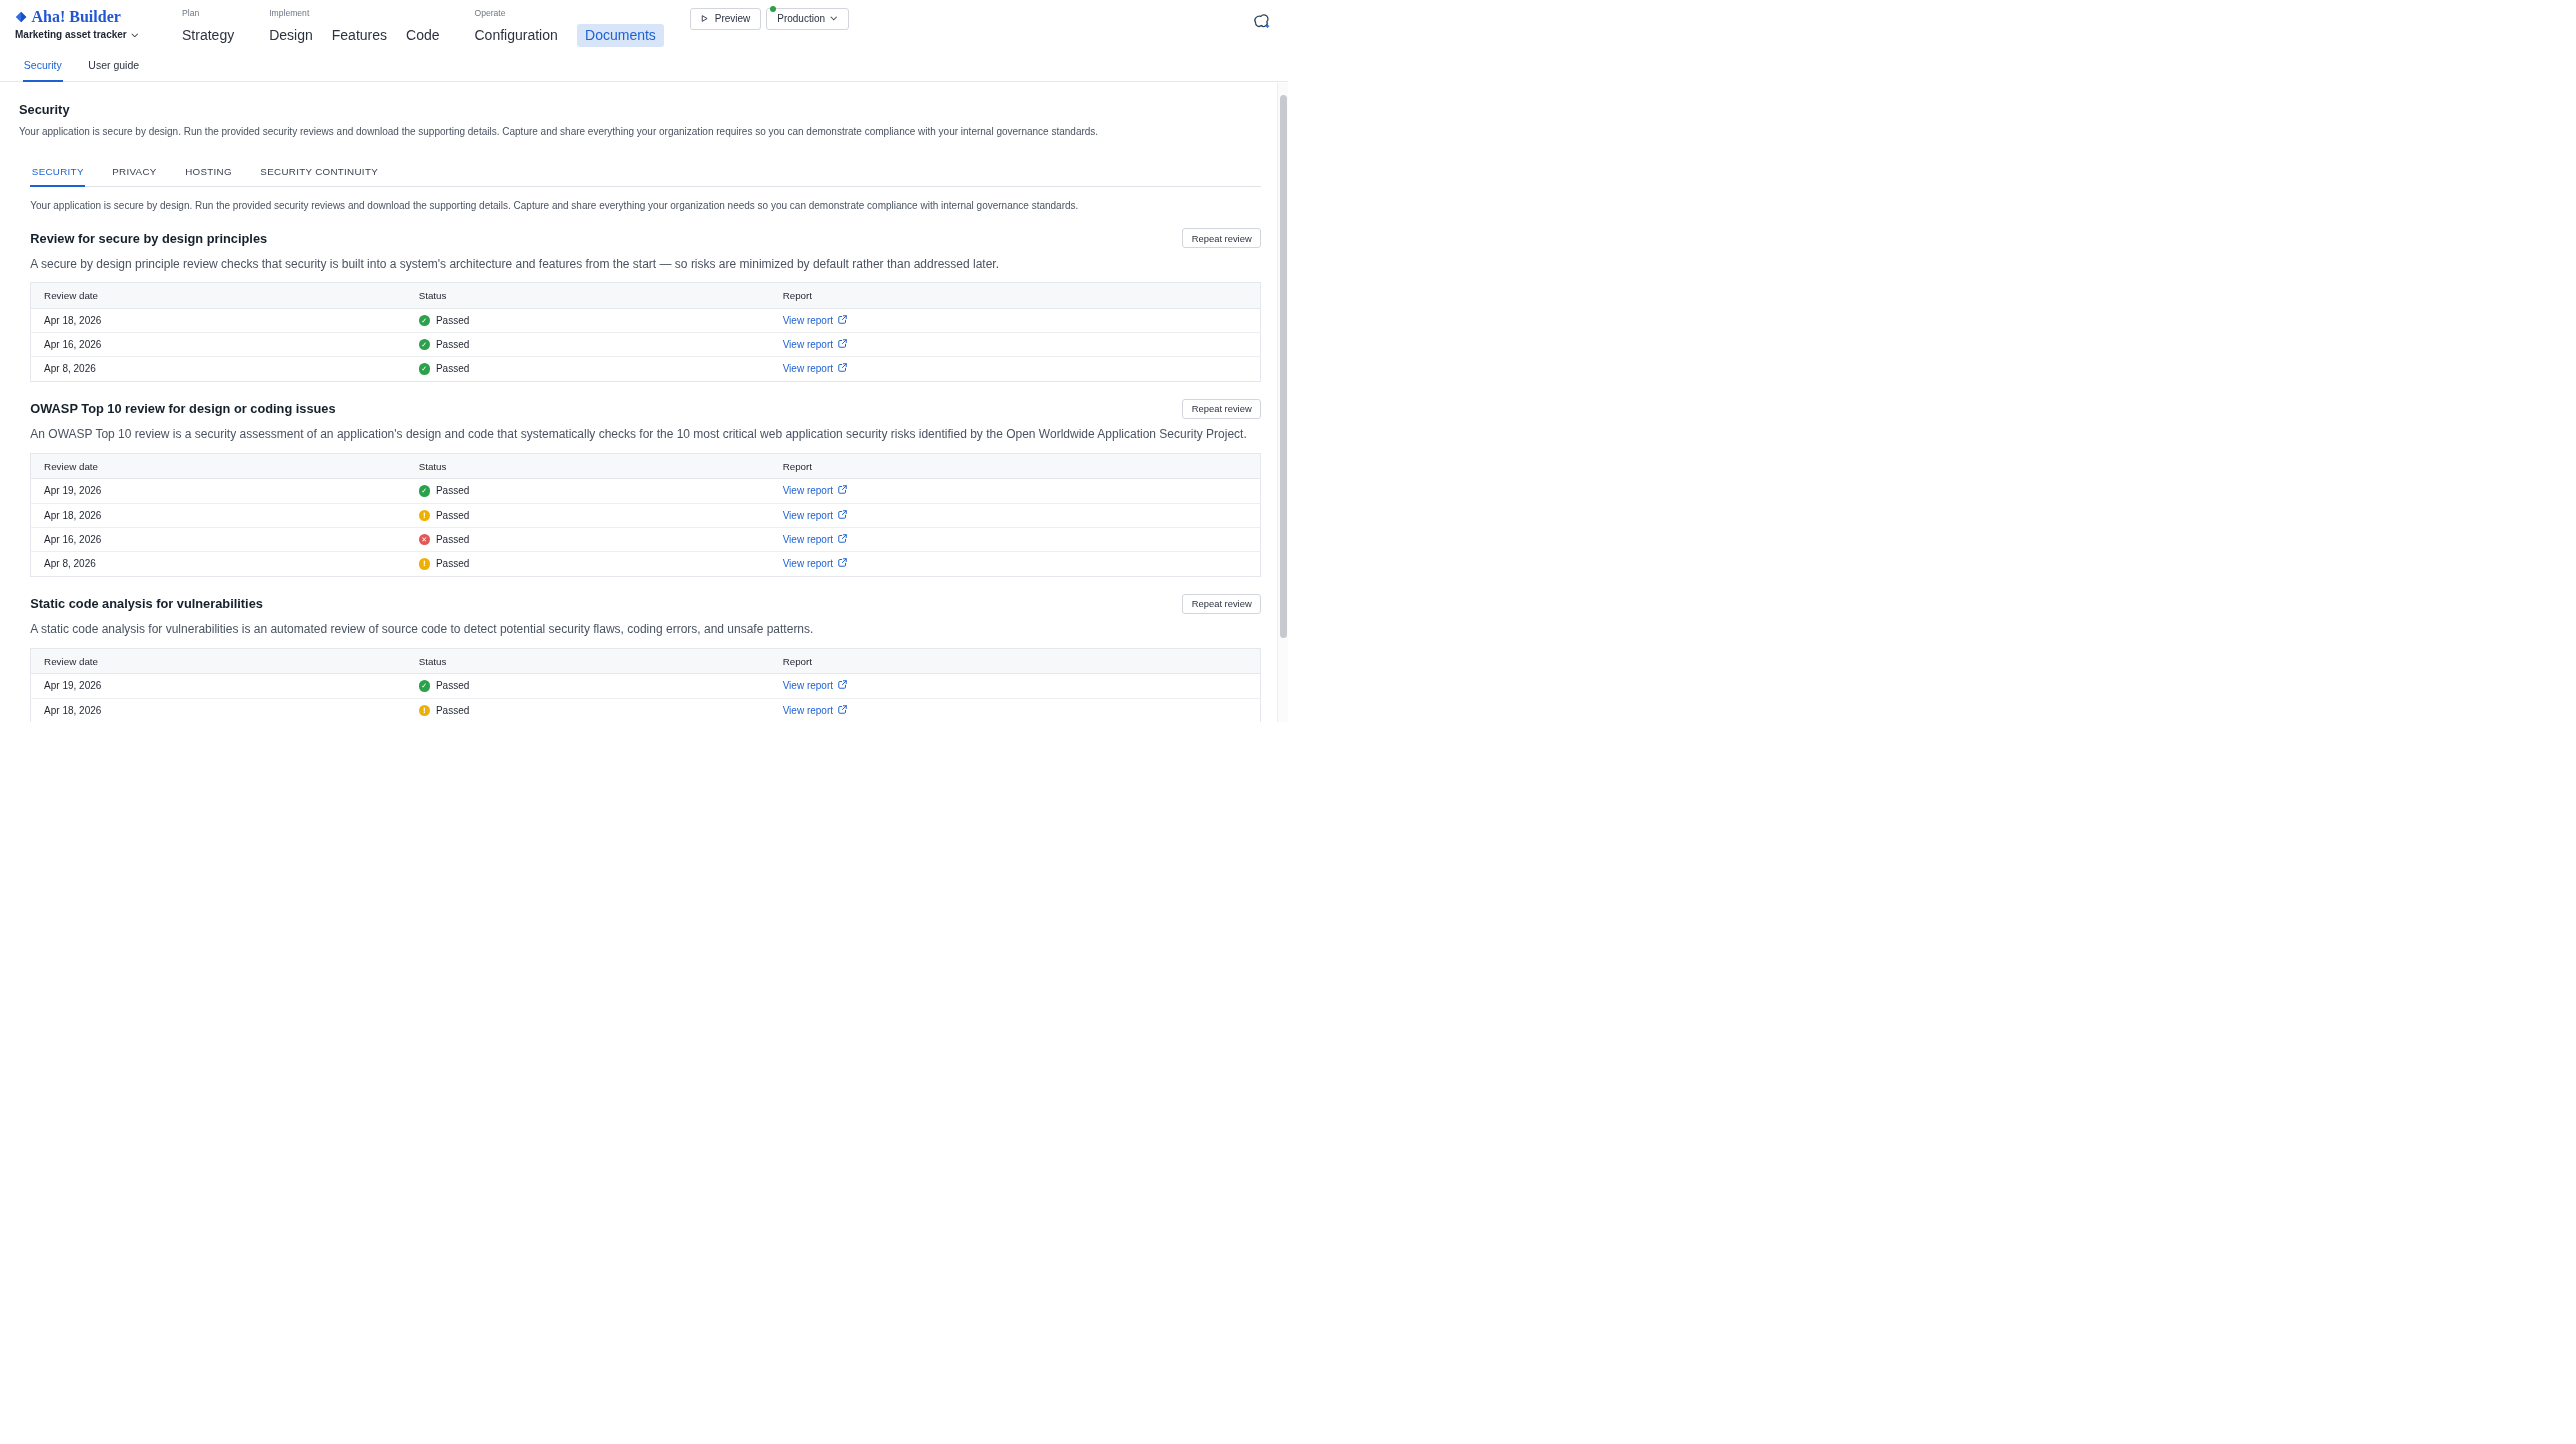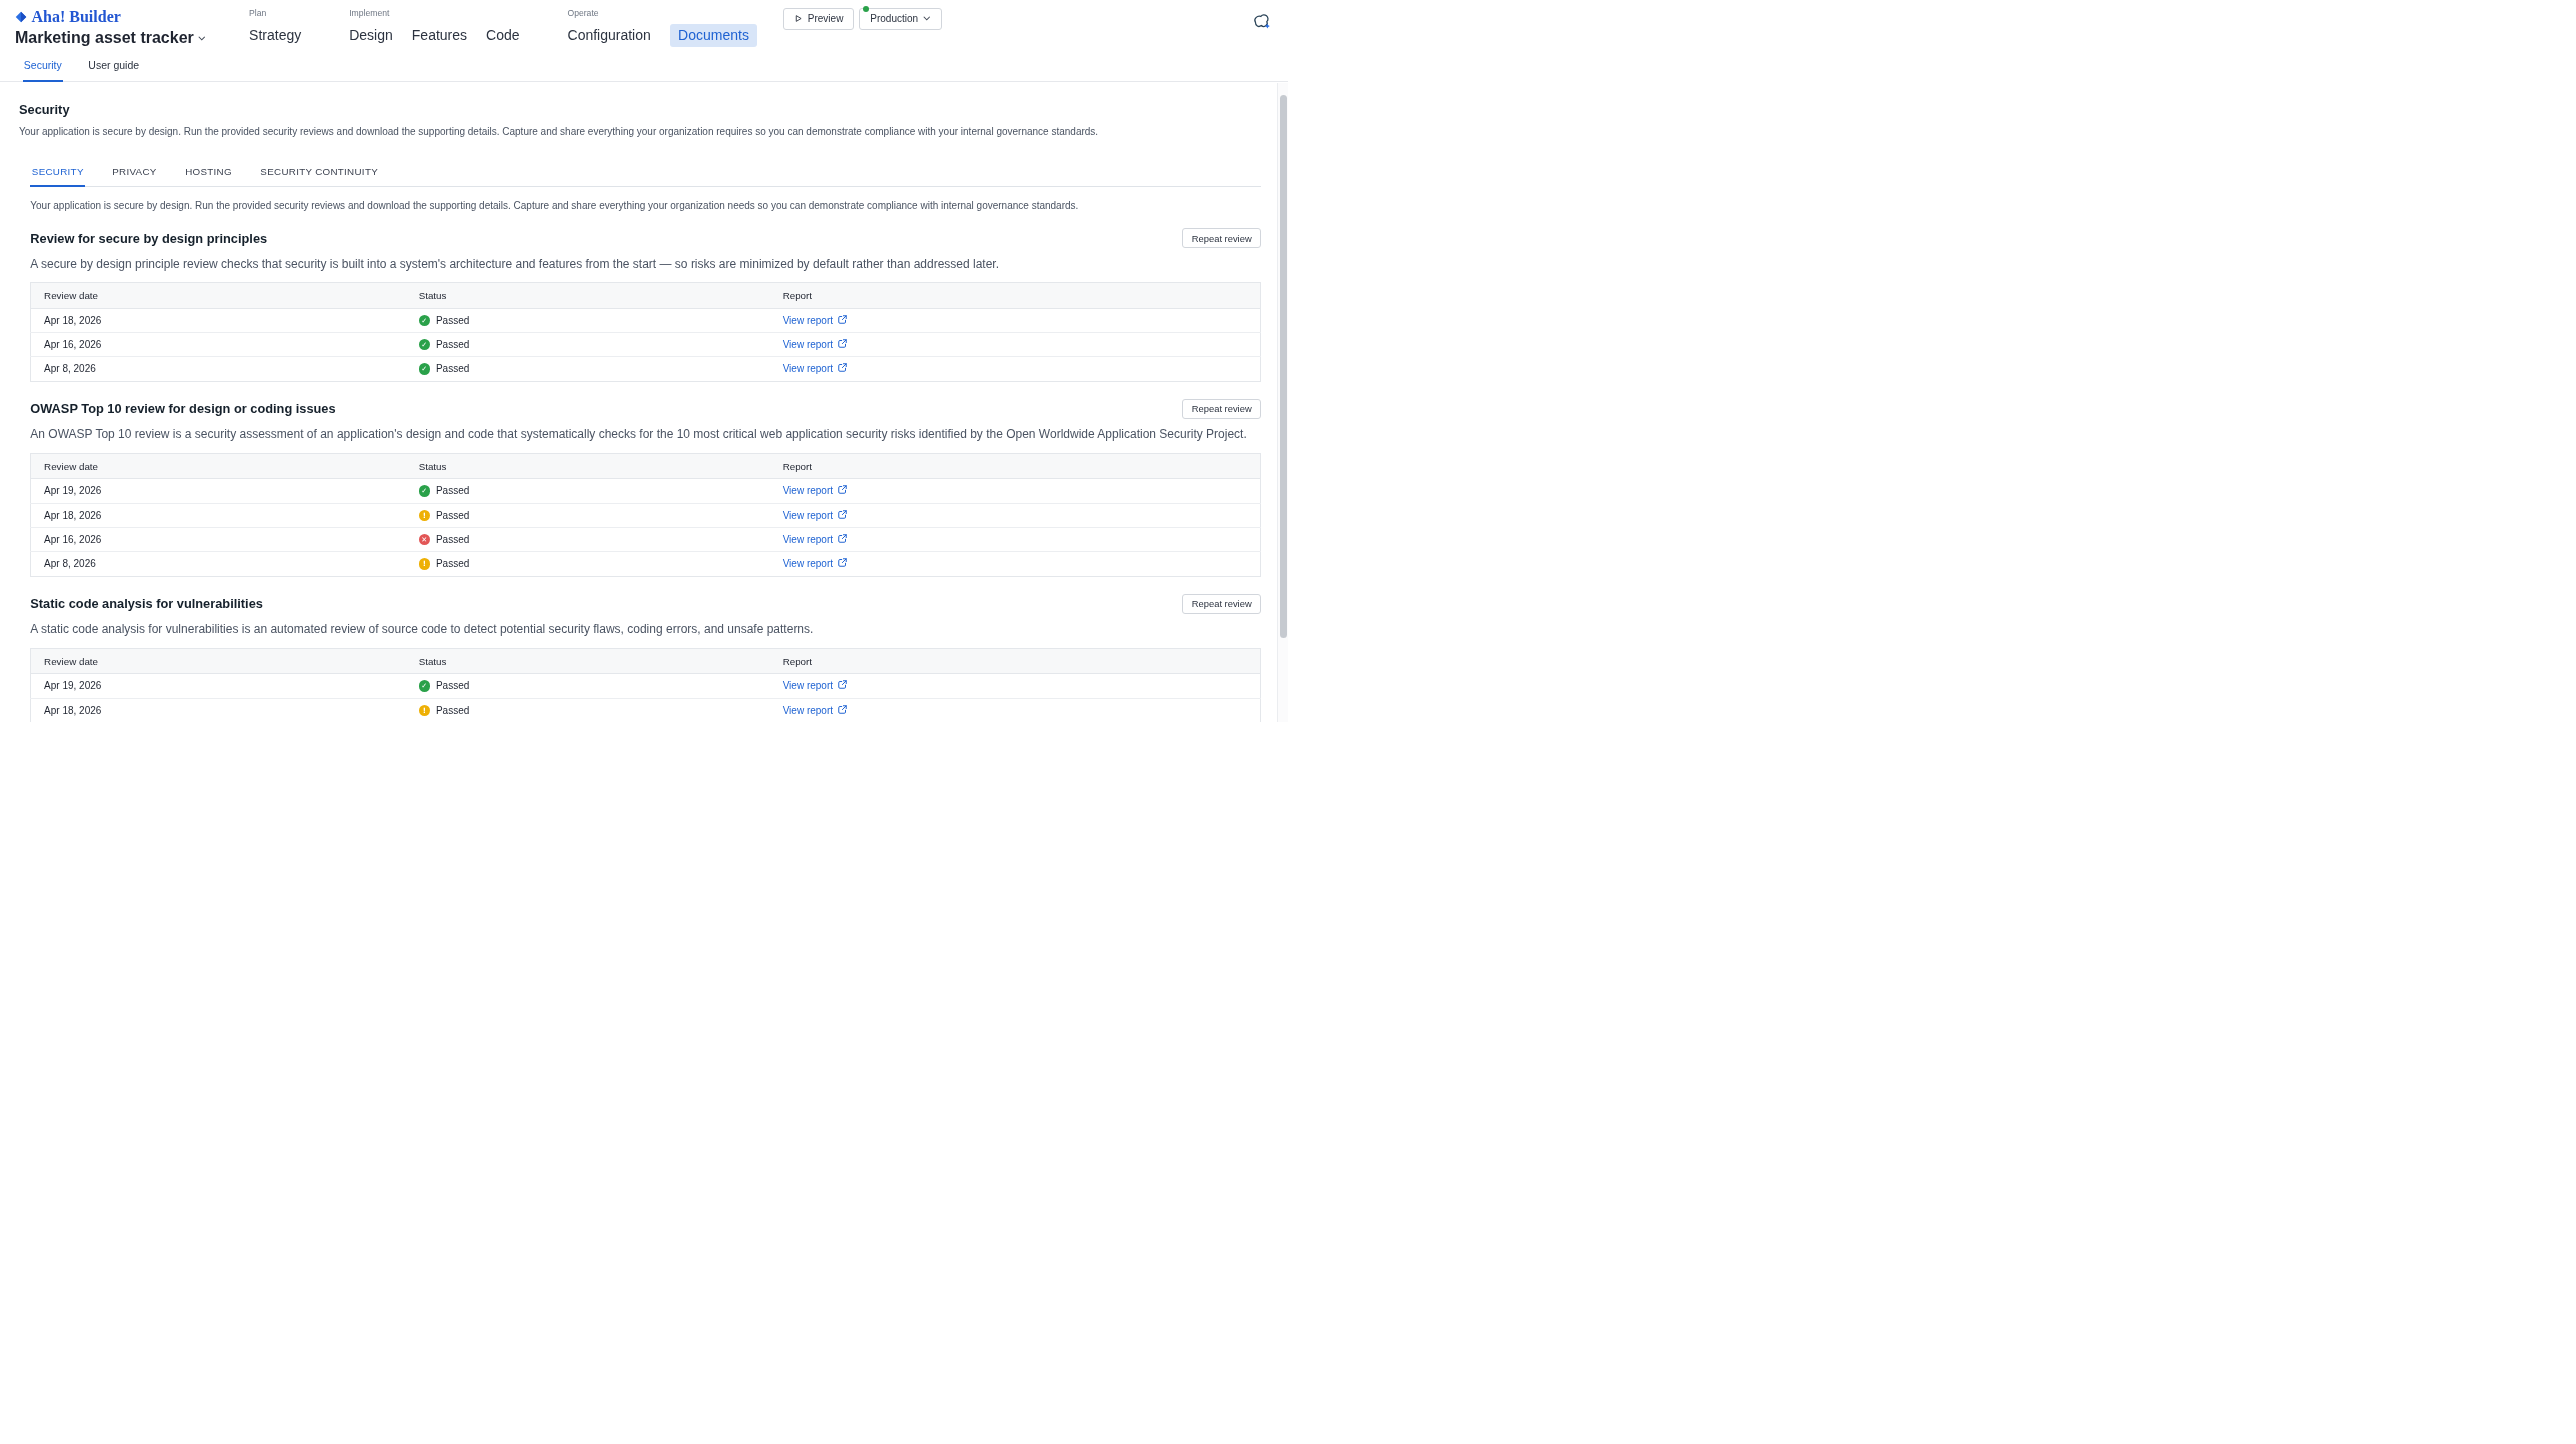--- a/index.html
+++ b/index.html
@@ -14,23 +14,23 @@
   html,body{background:#fff;font-family:"Liberation Sans","DejaVu Sans",sans-serif;color:#1f2430;}
   body{width:1288px;height:722px;overflow:hidden;}
   .app{position:relative;width:1288px;height:722px;overflow:hidden;background:#fff;}
 
   
   .topbar{display:flex;align-items:flex-start;height:48px;padding:7.5px 15px 0 15px;position:relative;}
   .brand{margin-right:44px;}
   .brand-top{display:flex;align-items:center;gap:4.5px;cursor:pointer;}
   .logo{width:12px;height:12px;display:inline-flex;}
   .brand-name{color:var(--brand);font-weight:bold;font-size:16px;white-space:nowrap;font-family:Liberation Serif, serif;}
-  .workspace{display:flex;align-items:center;gap:3.8px;background:none;border:none;font-family:inherit;font-size:16px;font-weight:bold;color:#1f2430;margin-top:3.8px;cursor:pointer;white-space:nowrap;}
+  .workspace{display:flex;align-items:center;gap:3.8px;background:none;border:none;font-family:inherit;font-size:10px;font-weight:bold;color:#1f2430;margin-top:3.8px;cursor:pointer;white-space:nowrap;}
   .chev{display:inline-flex;color:#444b57;}
-  .nav-groups{display:flex;gap:48px;margin-top:0.8px;}
+  .nav-groups{display:flex;gap:35px;margin-top:0.8px;}
   .nav-group-label{font-size:8.6px;color:#6f7784;margin-bottom:5.3px;}
   .nav-group-items{display:flex;gap:19px;align-items:center;}
   .nav-item{font-size:14px;color:#2c3340;text-decoration:none;cursor:pointer;padding:3.8px 0;border-radius:3px;white-space:nowrap;}
   .nav-item.active{background:var(--active-nav-bg);color:var(--accent);padding:3.8px 8.3px;}
   .header-actions{display:flex;gap:5.3px;margin-left:25.5px;margin-top:0;}
   .btn{display:inline-flex;align-items:center;gap:5.3px;background:#fff;border:0.8px solid #d2d6dc;border-radius:3px;padding:4.5px 9.8px;font-size:10px;color:#2c3340;cursor:pointer;font-family:inherit;white-space:nowrap;}
   .env-btn{position:relative;}
   .env-dot{position:absolute;top:-3px;left:2.3px;width:6px;height:6px;border-radius:50%;background:var(--success);}
   .assistant{margin-left:auto;margin-top:3px;width:22.5px;height:21px;display:flex;align-items:center;justify-content:center;cursor:pointer;}
 

